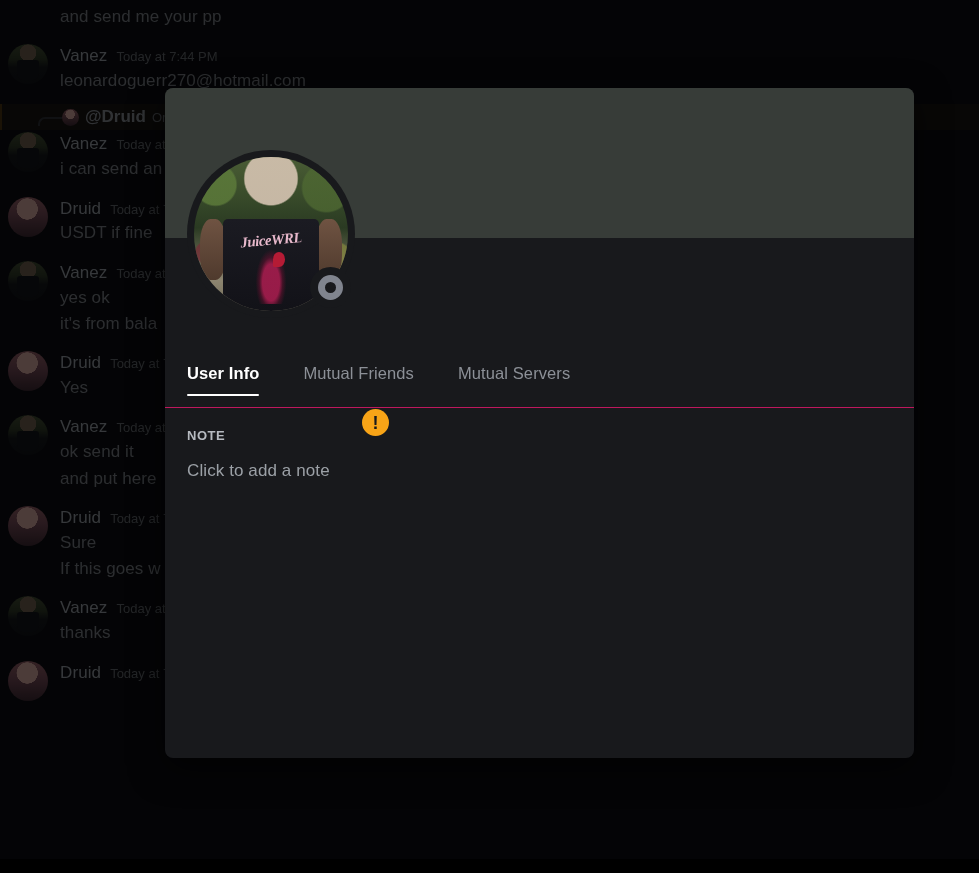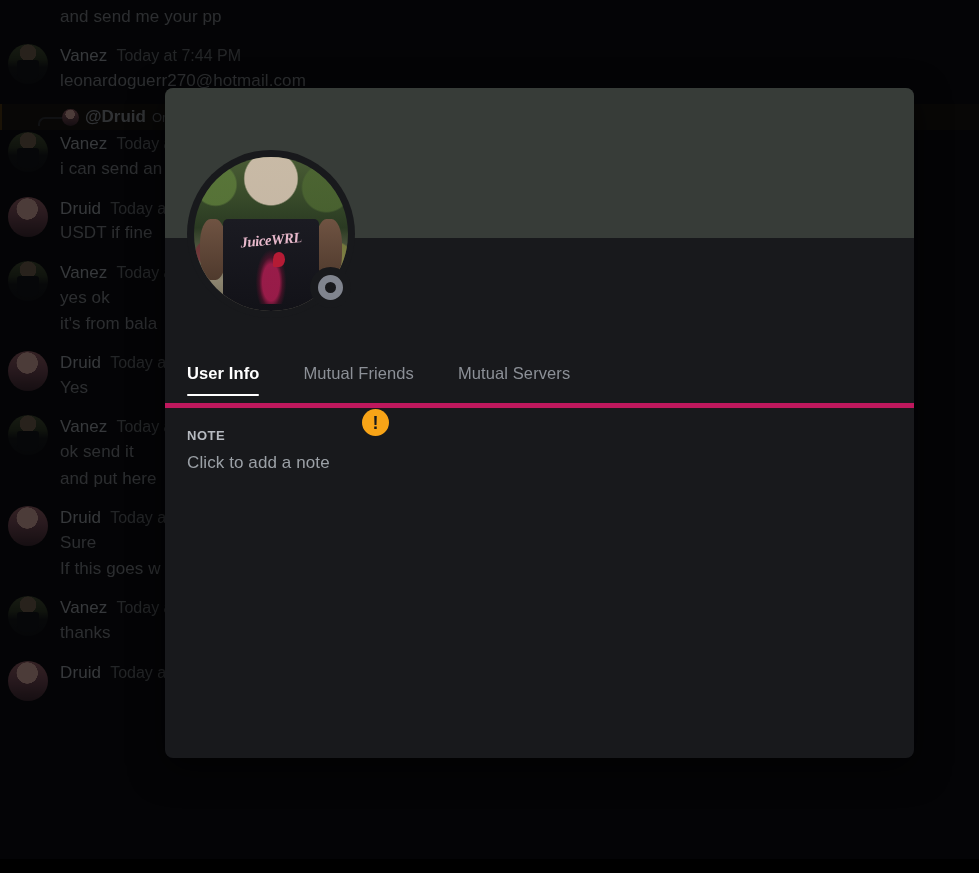--- a/index.html
+++ b/index.html
@@ -71,21 +71,21 @@
   }
 
   .msg-author {
     font-size: 17px;
     font-weight: 500;
     color: #8e949b;
     letter-spacing: 0.1px;
   }
 
   .msg-time {
-    font-size: 16px;
+    font-size: 13px;
     color: #5d6167;
   }
 
   .msg-text {
     font-size: 17px;
     color: #73787e;
     line-height: 1.55;
     letter-spacing: 0.1px;
     white-space: nowrap;
   }
@@ -338,21 +338,21 @@
     white-space: nowrap;
   }
   .username .name { color: #ffffff; }
   .username .tag  { color: #8c9097; }
 
   
   .tabs {
     position: relative;
     padding: 0 22px;
     height: 44px;
-    border-bottom: 5px solid #be185d;
+    border-bottom: 1px solid #be185d;
     display: flex;
     align-items: flex-start;
     gap: 0;
   }
 
   .tab {
     position: relative;
     background: none;
     border: none;
     padding: 0 14px 12px 0;
@@ -384,21 +384,21 @@
   
   .profile-body {
     padding: 20px 22px;
   }
 
   .section-label {
     font-size: 13px;
     font-weight: 700;
     color: #b6bac0;
     letter-spacing: 0.5px;
-    margin-bottom: 10px;
+    margin-bottom: 18px;
   }
 
   .note-input {
     font-size: 17px;
     color: #9ba0a6;
     letter-spacing: 0.1px;
     cursor: text;
   }
 </style>
 </head>

